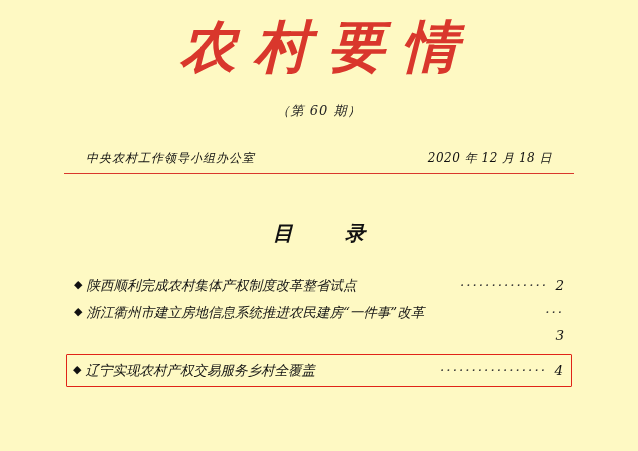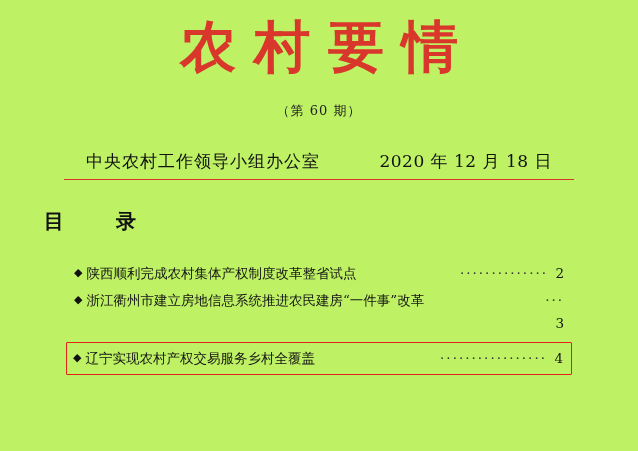--- a/index.html
+++ b/index.html
@@ -10,22 +10,23 @@
     width: 638px;
     height: 451px;
     background: #ffffff;
     font-family: "DejaVu Serif", serif;
     overflow: hidden;
   }
   .page {
     position: relative;
     width: 638px;
     height: 451px;
-    background: #bef264;
+    background: #fef9c3;
     box-sizing: border-box;
+    font-style: italic;
   }
   .masthead {
     text-align: center;
     padding-top: 14px;
   }
   .masthead-title {
     font-family: "DejaVu Serif", serif;
     font-size: 56px;
     font-weight: bold;
     color: #d9372c;
@@ -40,46 +41,46 @@
     font-size: 13px;
     color: #222;
     letter-spacing: 1px;
   }
   .byline-row {
     margin-top: 22px;
     padding: 0 86px 0 86px;
     display: flex;
     justify-content: space-between;
     align-items: flex-end;
-    font-size: 17px;
+    font-size: 12px;
     color: #111;
   }
   .byline-left {
     letter-spacing: 1px;
   }
   .byline-right {
     letter-spacing: 0.5px;
     margin-top: 8px;
   }
   .rule-wrap {
     margin-top: 6px;
     padding: 0 64px;
   }
   .rule {
     height: 0;
     border-top: 1.6px solid #d9372c;
   }
   .toc-heading {
-    margin-top: 28px;
+    text-align: center;
+    margin-top: 46px;
     font-size: 20px;
     font-weight: bold;
     color: #111;
     letter-spacing: 16px;
     text-indent: 16px;
-    padding-left: 28px;
   }
   .toc {
     margin-top: 28px;
     padding: 0 74px 0 74px;
   }
   .toc-item {
     display: flex;
     align-items: flex-start;
     font-size: 13.5px;
     color: #141414;

